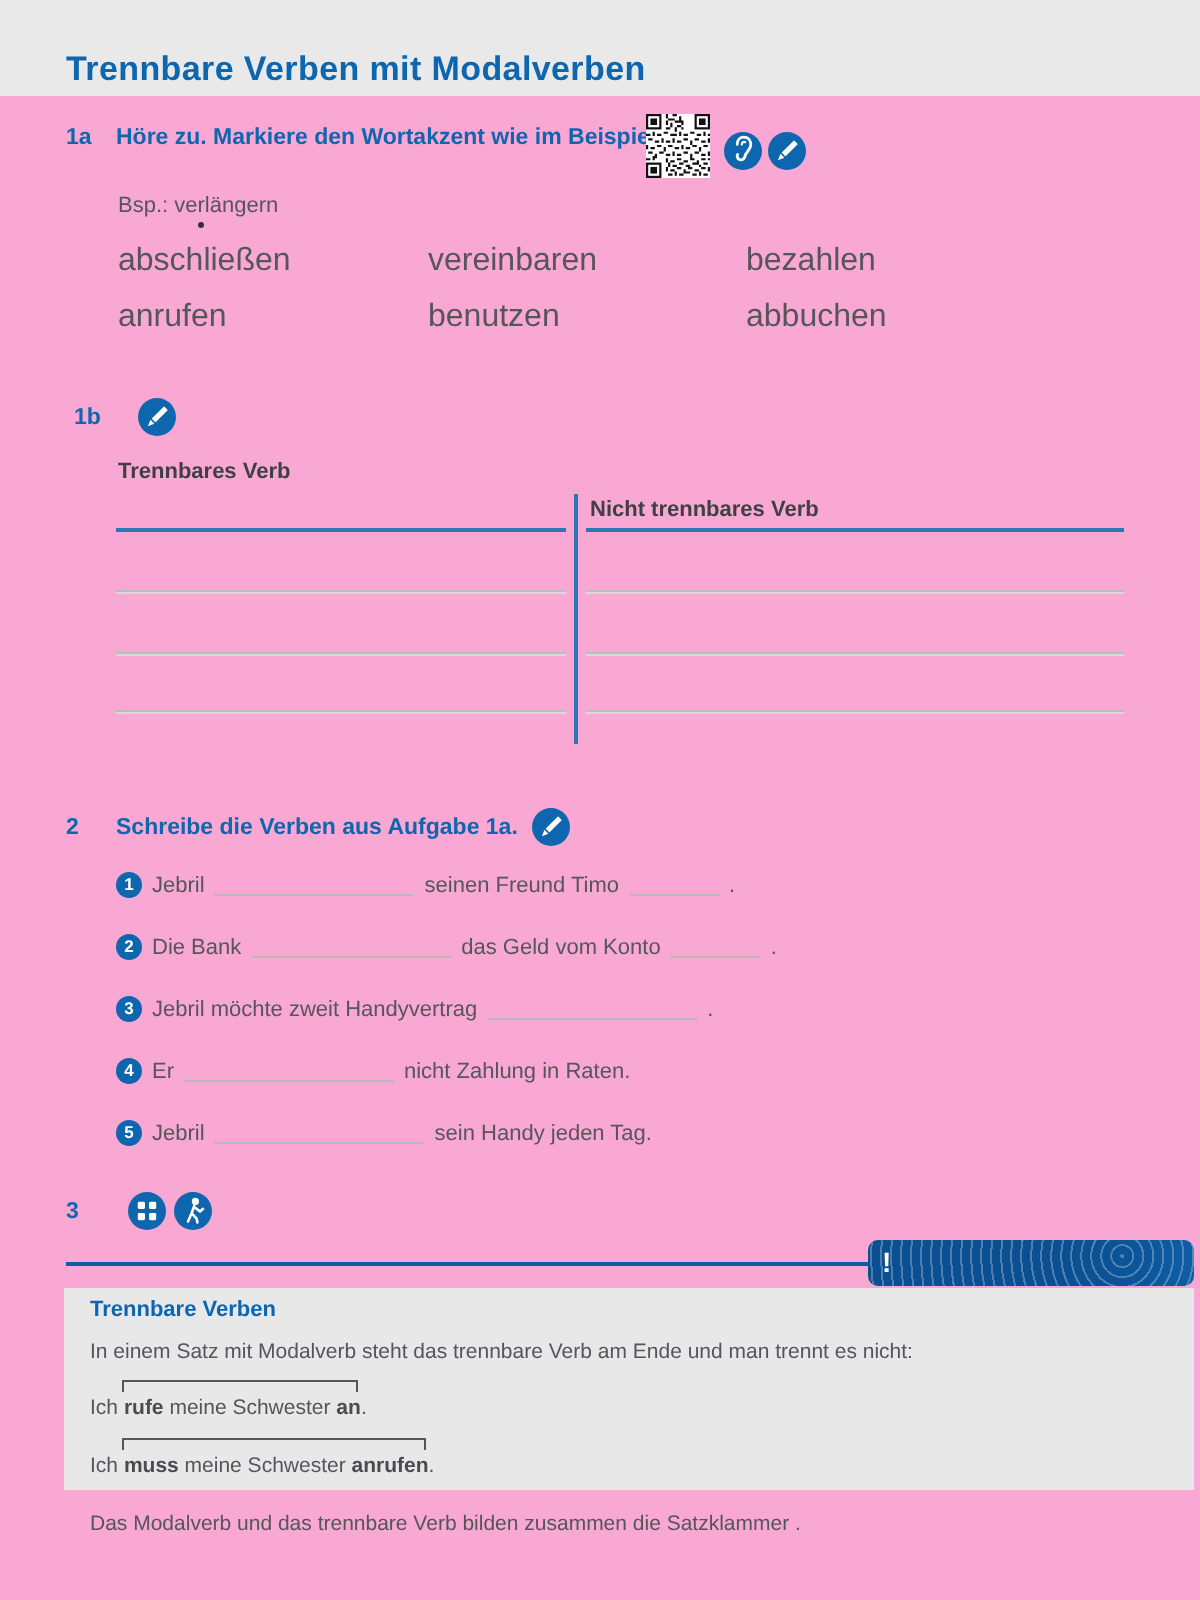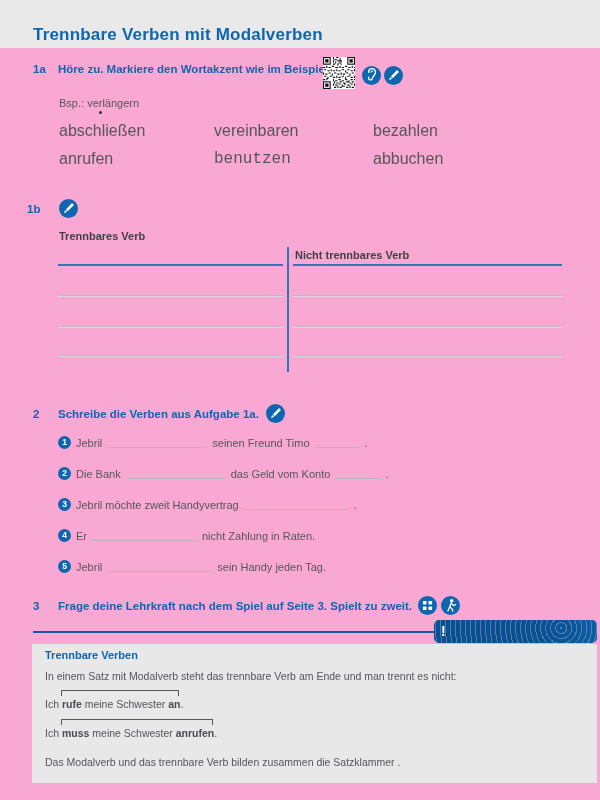--- a/index.html
+++ b/index.html
@@ -38,21 +38,21 @@
   .blank{display:inline-block;border-bottom:1px solid #b9b9bb;height:11px;margin-bottom:1px;}
   .w100{width:100px;} .w45{width:45px;} .w105{width:105px;}
 
   
   .info-rule{position:absolute;left:33px;top:631px;width:403px;height:2px;background:#0f5ca4;}
   .info-badge{position:absolute;left:434px;top:620px;width:163px;height:23px;border-radius:5px;
               background:
                 repeating-radial-gradient(circle at 78% 35%, rgba(233,233,234,0.30) 0 1px, transparent 1px 5px),
                 linear-gradient(90deg,#0a4f91 0 60%, #0b5599 82%, #0e5ea6 100%);}
   .info-badge .bang{position:absolute;left:7px;top:3px;color:#fff;font-size:14px;font-weight:bold;}
-  .info-box{position:absolute;left:32px;top:644px;width:565px;height:139px;background:#e8e8e9;}
+  .info-box{position:absolute;left:32px;top:644px;width:565px;height:101px;background:#e8e8e9;}
   .info-heading{position:absolute;left:13px;top:5px;font-size:11px;font-weight:bold;color:#0d66ae;}
   .info-text{position:absolute;left:13px;font-size:10.5px;color:#55555a;}
   .ex-sentence{position:absolute;left:13px;font-size:10.5px;color:#55555a;padding-top:9px;}
   .ex-sentence b{font-weight:bold;color:#4b4b50;}
   .bracketed{position:relative;}
   .bracketed::before{content:"";position:absolute;left:-1px;right:1px;top:-8px;height:5px;
                      border-top:1.2px solid #55555a;border-left:1.2px solid #55555a;border-right:1.2px solid #55555a;}
 </style>
 </head>
 <body>
@@ -99,24 +99,24 @@
 
   <div class="bsp">
     <span>Bsp.:</span>
     <span>verlängern</span>
     <span class="accent-dot"></span>
   </div>
   <span class="word" style="left:59px;top:122px;">abschließen</span>
   <span class="word" style="left:214px;top:122px;">vereinbaren</span>
   <span class="word" style="left:373px;top:122px;">bezahlen</span>
   <span class="word" style="left:59px;top:150px;">anrufen</span>
-  <span class="word" style="left:214px;top:150px;font-family:Liberation Mono, monospace;">benutzen</span>
+  <span class="word" style="left:214px;top:150px;">benutzen</span>
   <span class="word" style="left:373px;top:150px;">abbuchen</span>
 
-  <div class="sec" style="left:27px;top:199px;">
+  <div class="sec" style="left:37px;top:199px;">
     <span class="num">1b</span>
     <span class="circle-icon">
       <svg viewBox="0 0 19 19">
           <g transform="rotate(45 9.5 9.5)" fill="#fff">
             <rect x="8.2" y="3.2" width="2.7" height="8.8" rx="0.3"></rect>
             <path d="M8.2 12.8h2.7l-1.35 3.2z"></path>
           </g>
         </svg>
     </span>
   </div>
@@ -176,21 +176,20 @@
   </div>
   <div class="item" style="top:560px;">
     <span class="numcircle">5</span>
     <span>Jebril</span>
     <span class="blank w105"></span>
     <span>sein Handy jeden Tag.</span>
   </div>
 
   <div class="sec" style="left:33px;top:596px;">
     <span class="num">3</span>
-    <span>Frage deine Lehrkraft nach dem Spiel auf Seite 3. Spielt zu zweit.</span>
     <span class="circle-icon" style="margin-left:6px;">
       <svg viewBox="0 0 19 19" fill="#fff">
         <rect x="4.9" y="4.9" width="3.6" height="3.6" rx="0.7"></rect>
           <rect x="10.5" y="4.9" width="3.6" height="3.6" rx="0.7"></rect>
         <rect x="4.9" y="10.5" width="3.6" height="3.6" rx="0.7"></rect>
           <rect x="10.5" y="10.5" width="3.6" height="3.6" rx="0.7"></rect>
       </svg>
     </span>
     <span class="circle-icon" style="margin-left:4px;">
       <svg viewBox="0 0 19 19">

